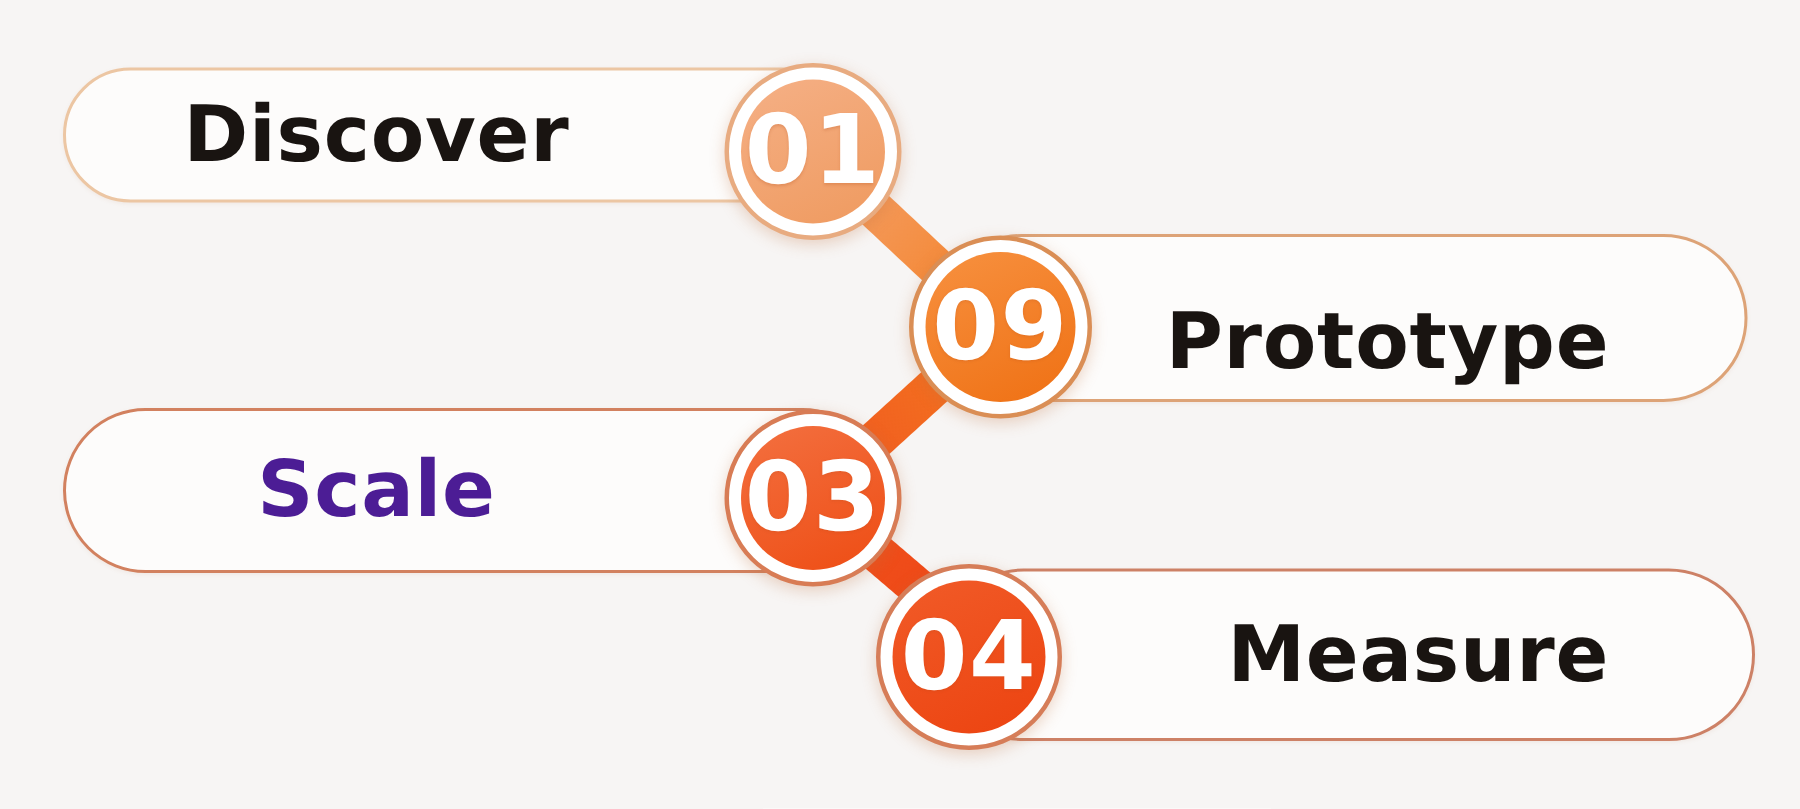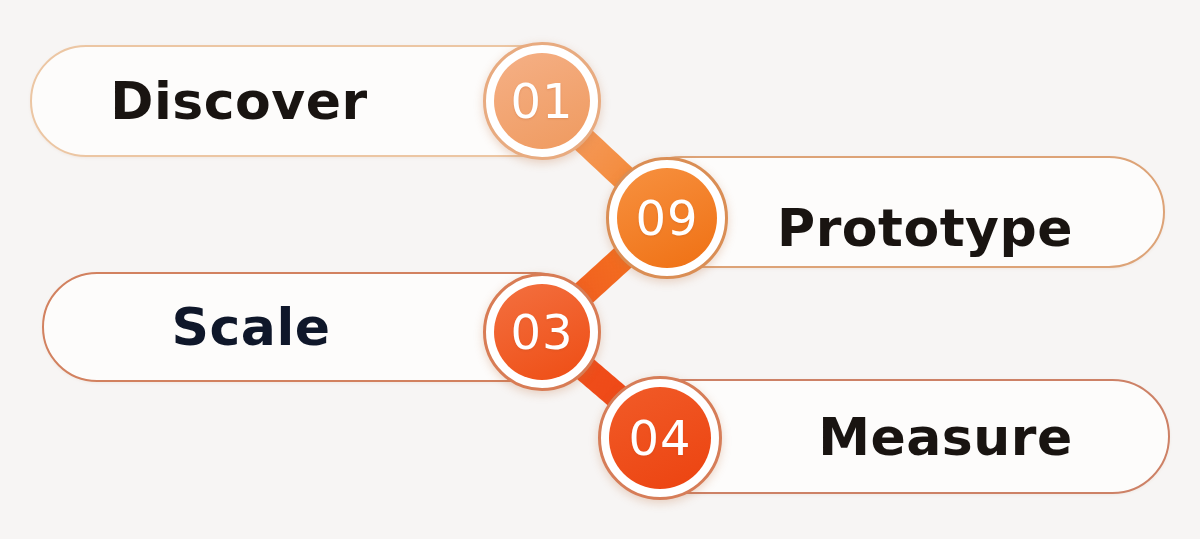--- a/index.html
+++ b/index.html
@@ -31,36 +31,36 @@
     display:flex; align-items:center; justify-content:center;
     box-shadow:0 3px 10px rgba(190,110,60,0.28);
     z-index:3;
   }
   .circle-inner {
     width:calc(100% - 16px); height:calc(100% - 16px);
     border-radius:50%;
     display:flex; align-items:center; justify-content:center;
   }
   .num {
-    font-size:48px; font-weight:400; letter-spacing:1px;
+    font-size:64px; font-weight:700; letter-spacing:1px;
     text-shadow:0 1px 2px rgba(180,80,30,0.25);
   }
 
   
-  .pill-1   { left:30px;  top:45px;  width:548px; height:112px; }
+  .pill-1   { left:42px;  top:45px;  width:548px; height:90px; }
   .pill-2   { left:625px; top:156px; width:540px; height:112px; }
   .pill-3   { left:42px;  top:272px; width:548px; height:110px; }
   .pill-4   { left:625px; top:379px; width:545px; height:115px; }
   .pill-1 .label-wrap, .pill-3 .label-wrap { left:0;     right:130px; }
   .pill-2 .label-wrap, .pill-4 .label-wrap { left:130px; right:70px;  }
 
   .circle-1 { left:483px; top:42px;  width:118px; height:118px; }
   .circle-2 { left:606px; top:157px; width:122px; height:122px; }
   .circle-3 { left:483px; top:273px; width:118px; height:118px;justify-content:center; }
-  .circle-4 { left:598px; top:376px; width:124px; height:124px; }
+  .circle-4 { left:584px; top:376px; width:124px; height:124px; }
 
   .conn-12  { left:518px; top:146px; width:172px; transform:rotate(43.1deg); }
   .conn-23  { left:519px; top:262px; width:170px; transform:rotate(137.7deg); }
   .conn-34  { left:522px; top:372px; width:164px; transform:rotate(40.5deg); }
 </style>
 </head>
 <body>
 
 <div class="stage" style="background: rgb(247, 245, 244);">
 
@@ -85,21 +85,21 @@
     </div>
   </div>
   <div class="circle circle-2" style="border-color: rgb(218, 142, 85);">
     <div class="circle-inner" style="background: linear-gradient(155deg, rgb(247, 145, 64) 0%, rgb(239, 112, 19) 100%);">
       <span class="num" style="color: rgb(255, 255, 255);">09</span>
     </div>
   </div>
 
   <div class="pill pill-3" style="border-color: rgb(210, 129, 95); background: rgb(253, 252, 251);">
     <div class="label-wrap">
-      <span class="label" style="color: #0f172a;">Scale</span>
+      <span class="label" style="color: #4c1d95;">Scale</span>
     </div>
   </div>
   <div class="circle circle-3" style="border-color: rgb(216, 124, 85);">
     <div class="circle-inner" style="background: linear-gradient(155deg, rgb(243, 112, 64) 0%, rgb(238, 77, 20) 100%);">
       <span class="num" style="color: rgb(255, 255, 255);">03</span>
     </div>
   </div>
 
   <div class="pill pill-4" style="border-color: rgb(205, 129, 102); background: rgb(253, 252, 251);">
     <div class="label-wrap">

